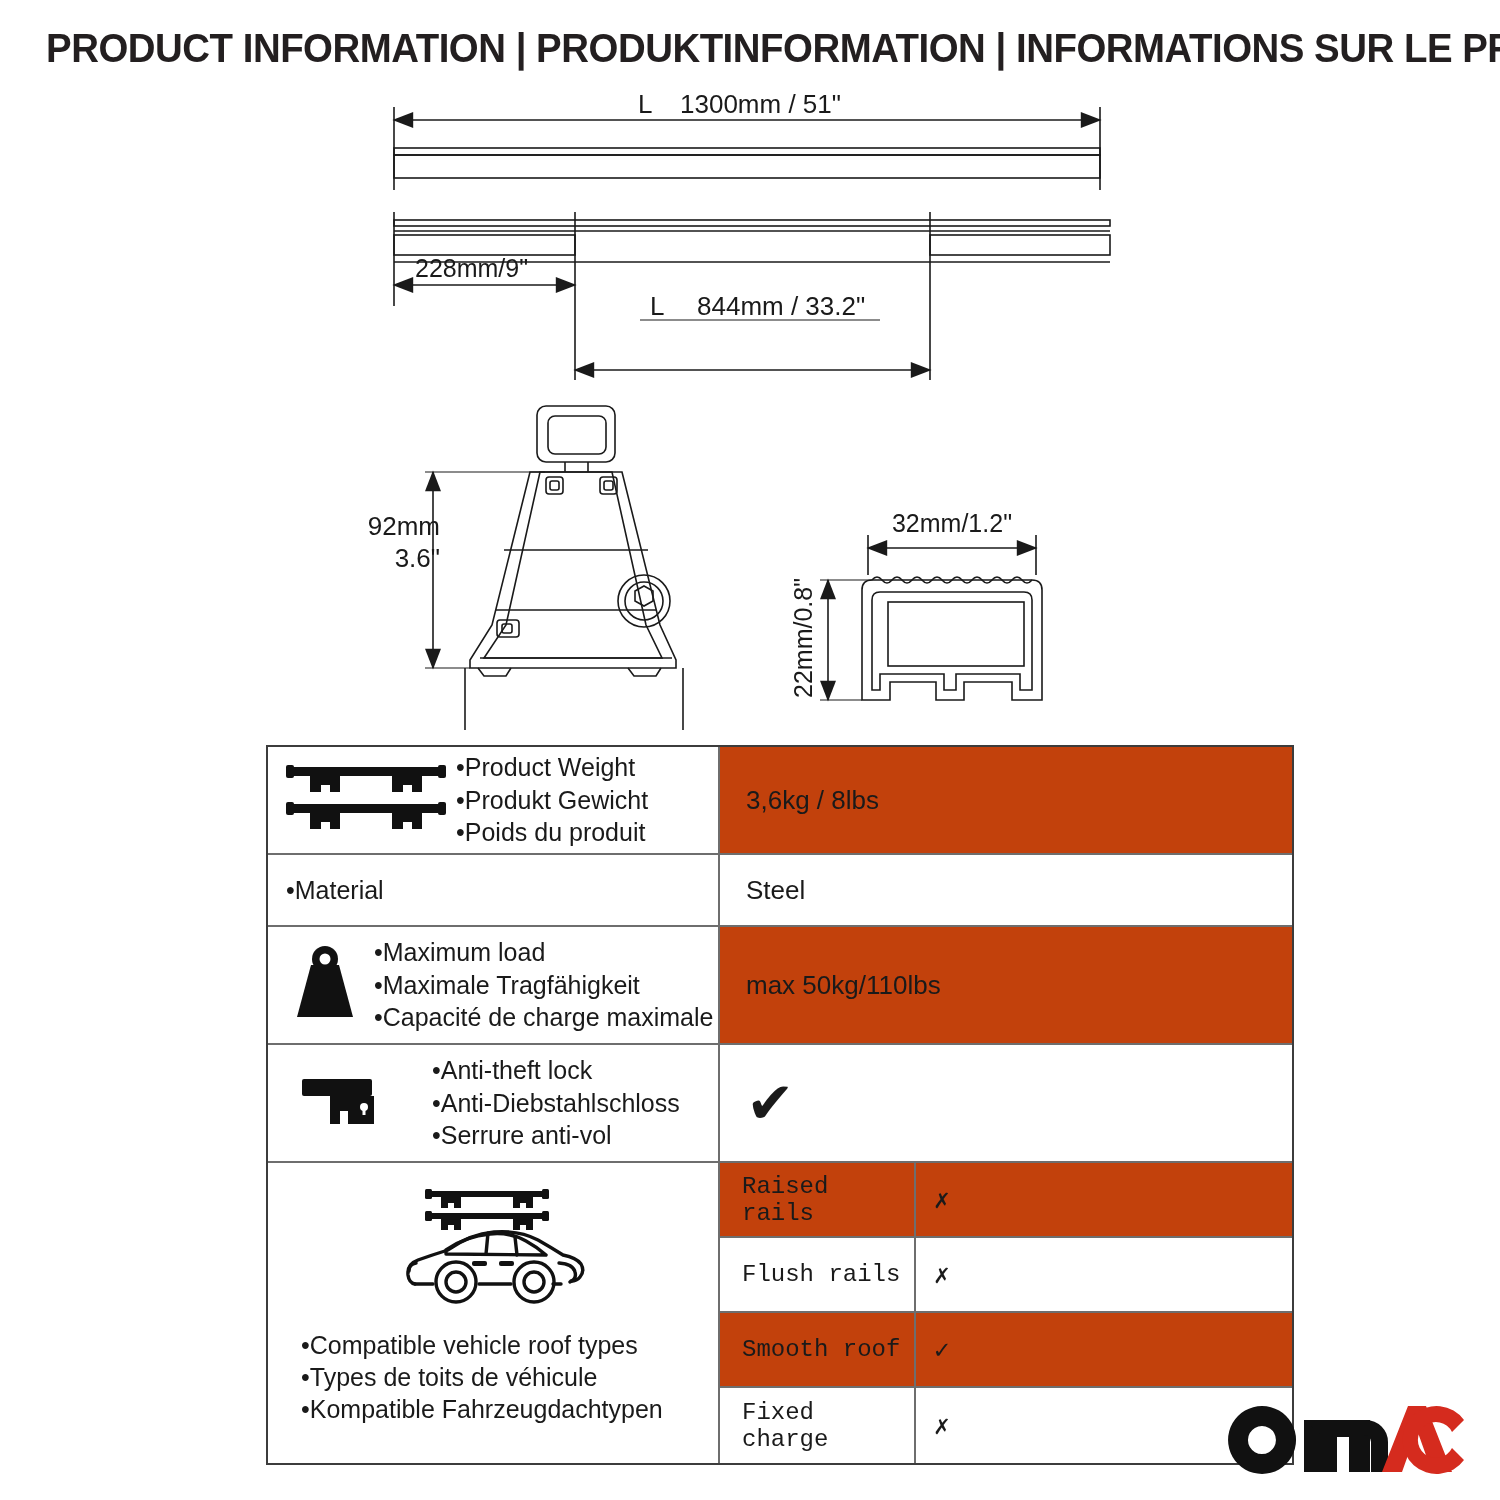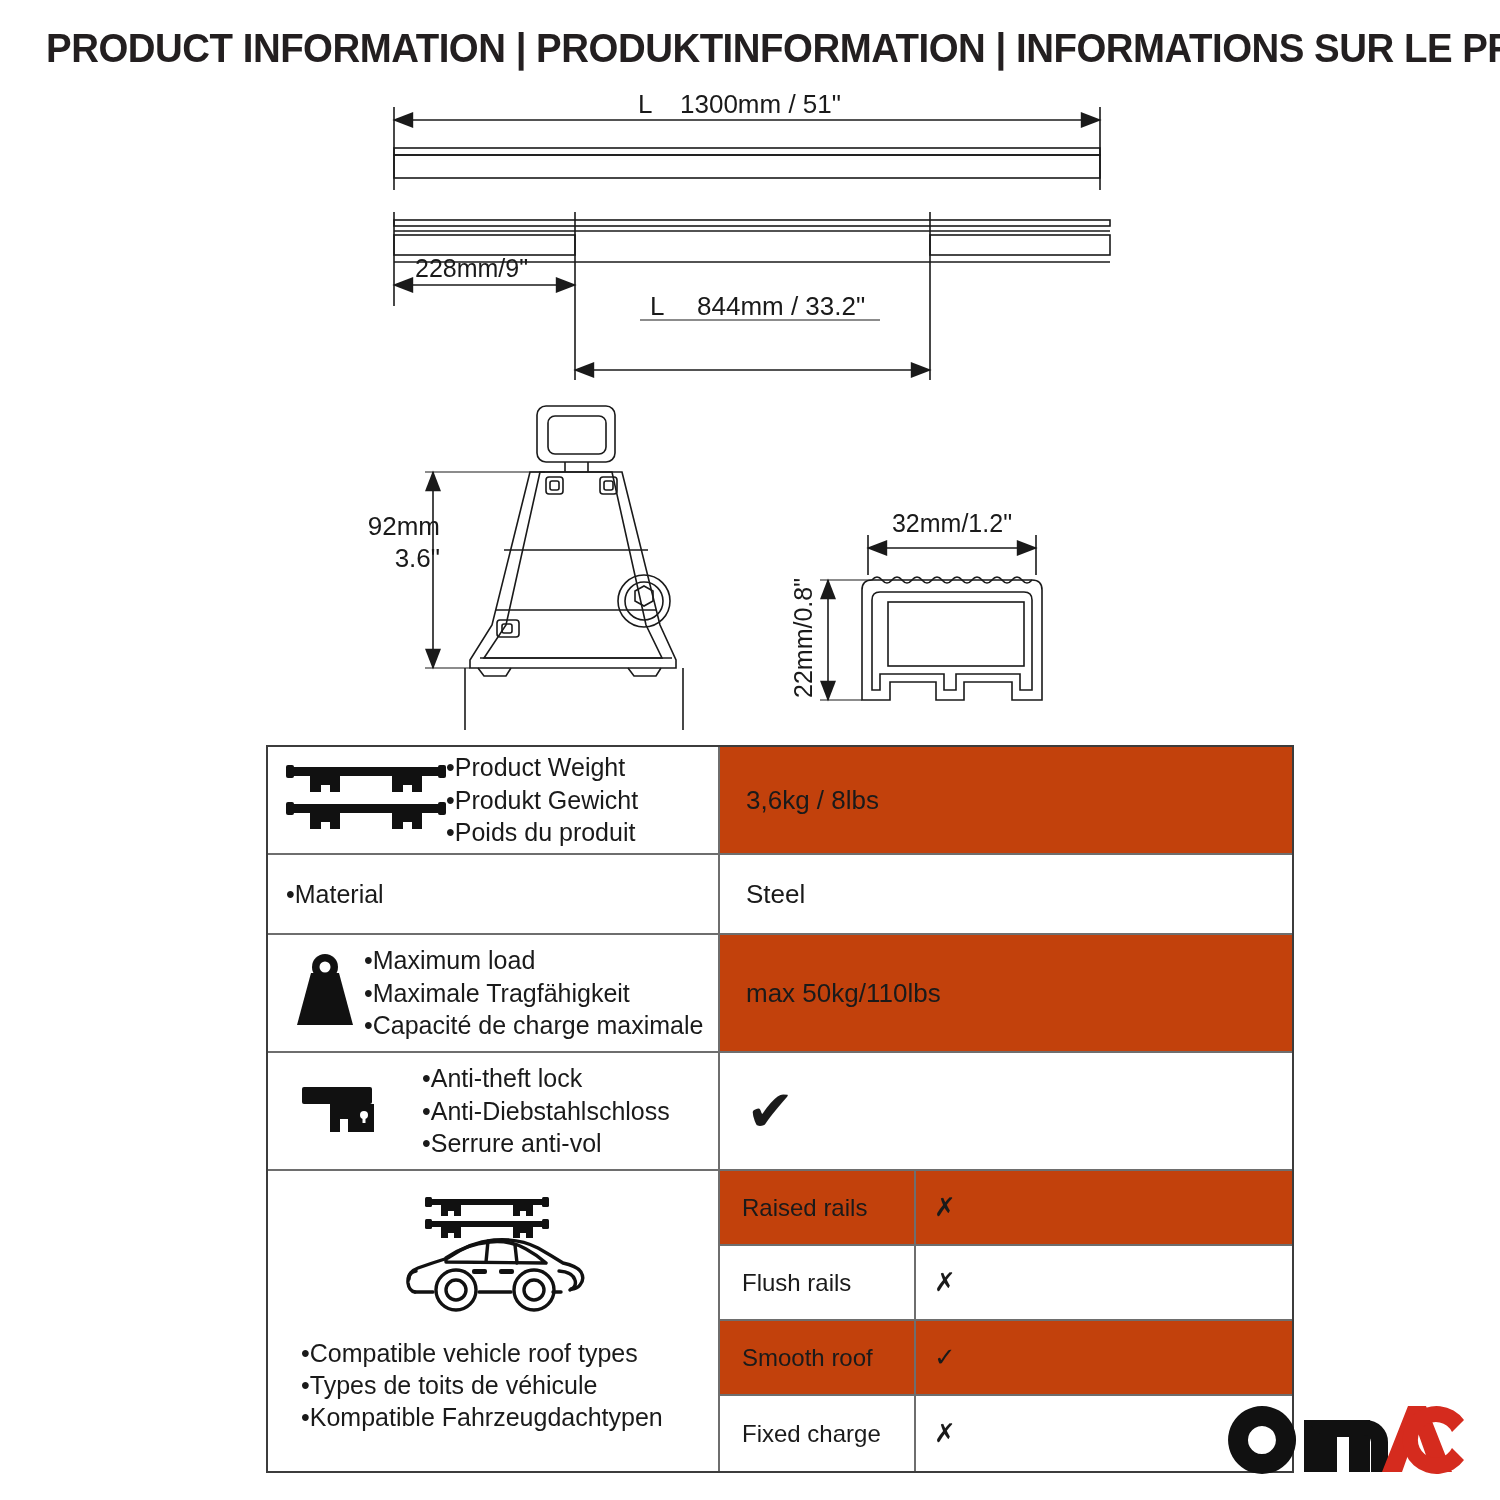--- a/index.html
+++ b/index.html
@@ -22,32 +22,32 @@
          box-sizing:border-box;}
   .trow{display:flex;border-bottom:2px solid #6e6e6e;box-sizing:border-box;}
   .trow:last-child{border-bottom:none;}
   .tleft{width:452px;box-sizing:border-box;border-right:2px solid #6e6e6e;
          display:flex;align-items:center;position:relative;background:#fff;}
   .tright{flex:1;box-sizing:border-box;display:flex;align-items:center;
           padding-left:26px;font-size:26px;color:#1a1a1a;}
   .shade{background:#c2410c;}
   .labels{font-size:25px;line-height:1.30;color:#1a1a1a;}
   .labels div{white-space:nowrap;}
-  .icon-cell{display:flex;align-items:center;padding:10px 0 10px 18px;width:100%;
+  .icon-cell{display:flex;align-items:center;gap:10px;padding:10px 0 10px 18px;width:100%;
              box-sizing:border-box;}
 
   
   .r1{height:108px;}
-  .r2{height:80px;}
+  .r2{height:72px;}
   .r3{height:118px;}
   .r4{height:118px;}
   .r5{height:300px;}
 
   
-  .subwrap{flex:1;display:flex;flex-direction:column;}
+  .subwrap{flex:1;display:flex;flex-direction:column;font-family:Liberation Mono, monospace;}
   .subrow{display:flex;height:75px;box-sizing:border-box;border-bottom:2px solid #6e6e6e;}
   .subrow:last-child{border-bottom:none;}
   .subname{width:196px;box-sizing:border-box;border-right:2px solid #6e6e6e;
            display:flex;align-items:center;padding-left:22px;font-size:24px;}
   .subval{flex:1;display:flex;align-items:center;padding-left:18px;font-size:26px;font-weight:700;}
   .bigcheck{font-size:58px;font-weight:700;line-height:1;font-family:"DejaVu Sans",sans-serif;}
 
   .r5left{width:452px;box-sizing:border-box;border-right:2px solid #6e6e6e;
           display:flex;flex-direction:column;align-items:center;justify-content:flex-start;
           padding-top:12px;}

